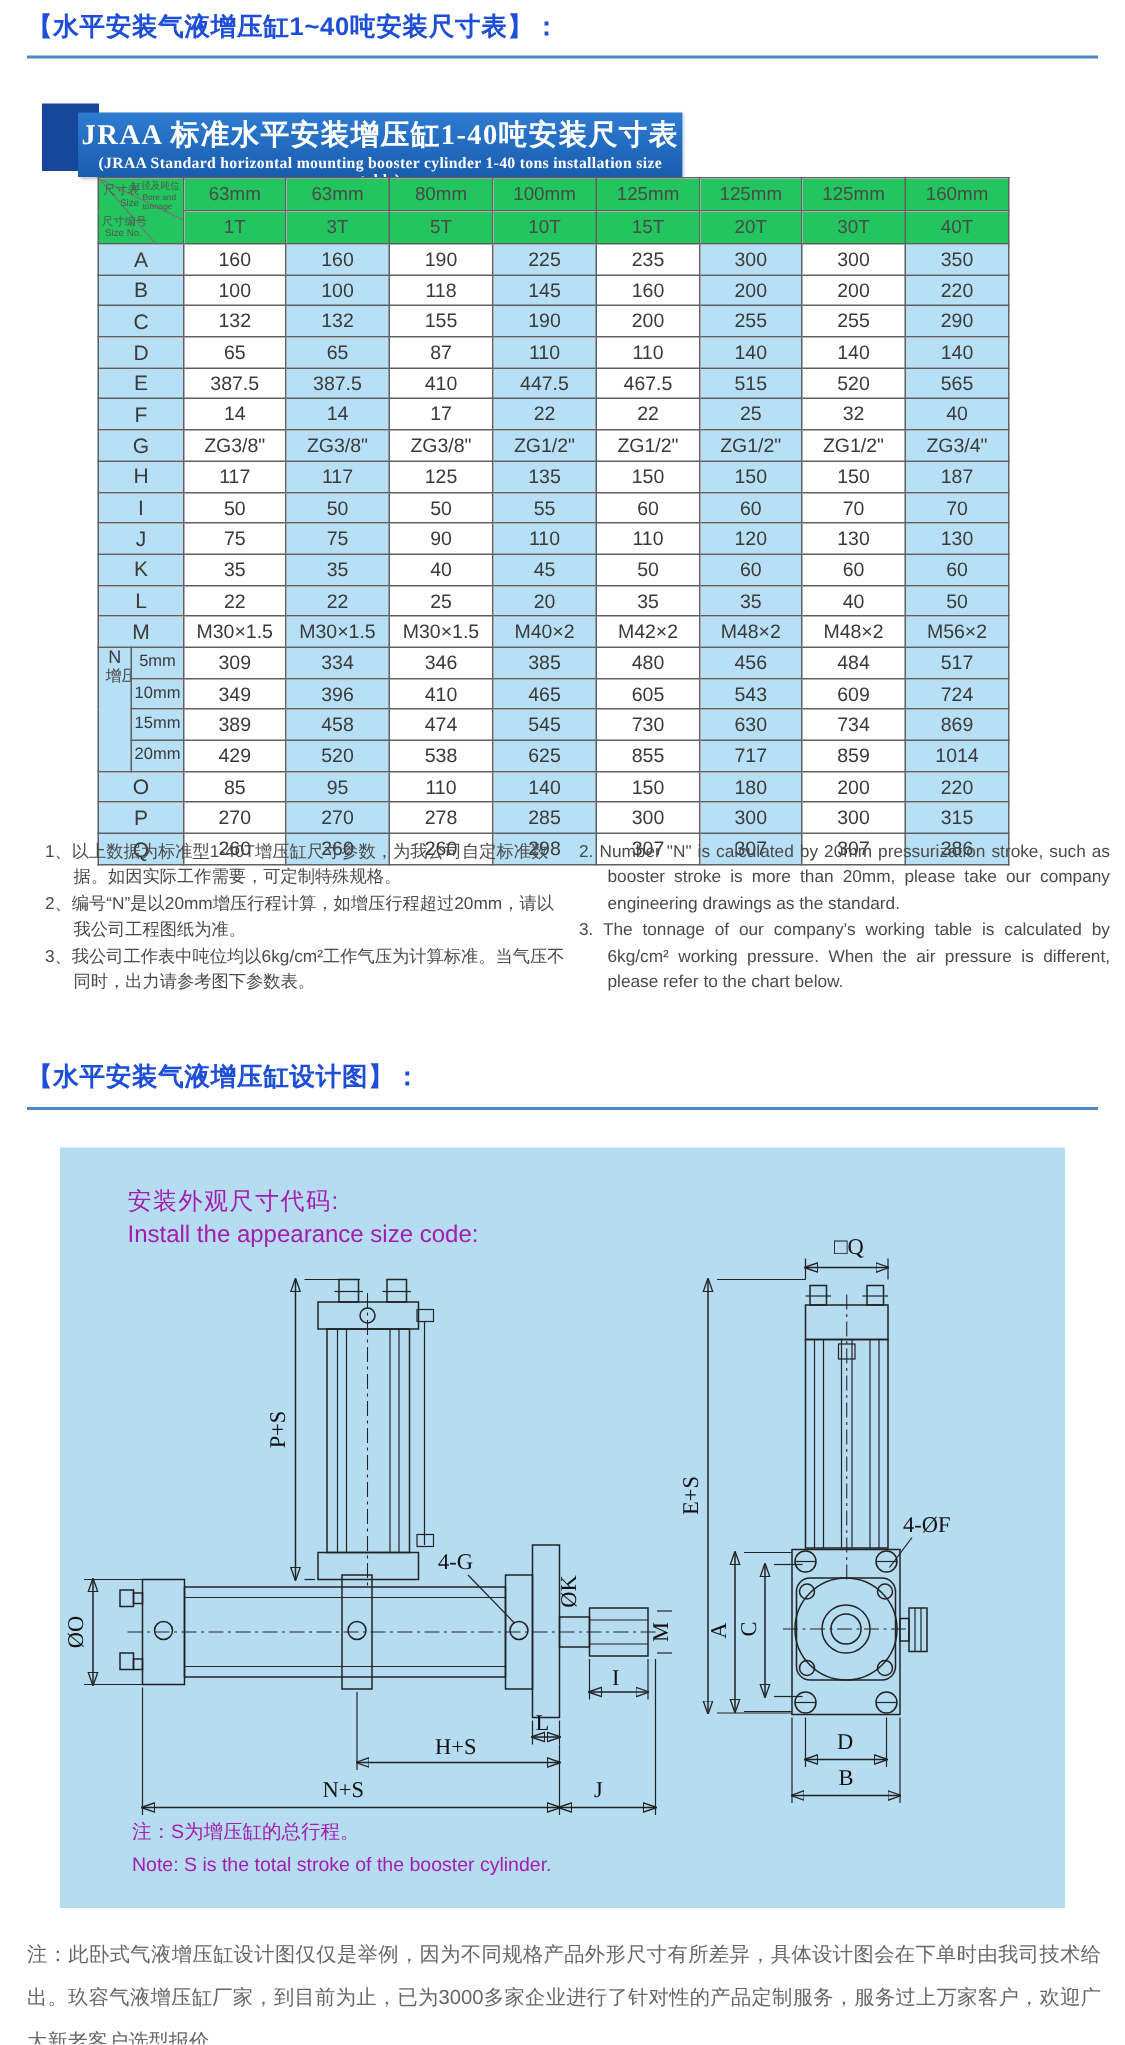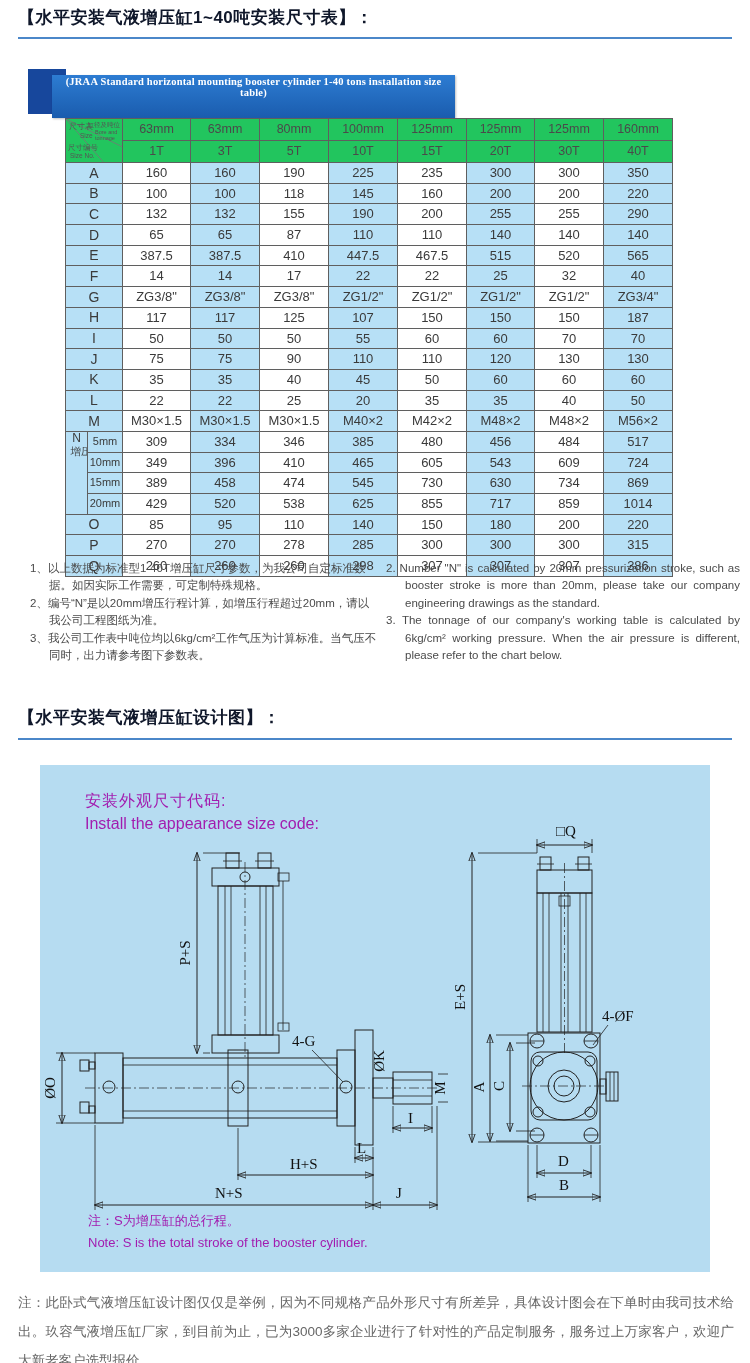--- a/index.html
+++ b/index.html
@@ -1,18 +1,18 @@
 <!DOCTYPE html>
 <html><head>
 <meta charset="utf-8">
 <style>
   html,body{margin:0;padding:0;background:#fff;}
   .page{position:relative;width:750px;height:1363px;background:#fff;overflow:hidden;
         font-family:"Liberation Sans",sans-serif;}
-  .sec-title{position:absolute;left:18px;font-weight:bold;font-size:17px;color:#0f172a;letter-spacing:.5px;}
+  .sec-title{position:absolute;left:18px;font-weight:bold;font-size:17px;color:#1d4ed8;letter-spacing:.5px;}
   #s1{top:6px}
   #s2{top:706px}
   .rule{position:absolute;left:18px;width:714px;height:2px;background:#4b87c9;}
   #r1{top:37px}
   #r2{top:738px}
 
   
   .banner-square{position:absolute;left:28px;top:69px;width:38px;height:45px;background:#17479c;}
   .banner{position:absolute;left:52px;top:75px;width:403px;height:43px;
           background:linear-gradient(180deg,#2d7cd2,#1a5cae);color:#fff;text-align:center;
@@ -69,20 +69,21 @@
 </head>
 <body>
 
 <div class="page">
 
   <div class="sec-title" id="s1">【水平安装气液增压缸1~40吨安装尺寸表】：</div>
   <div class="rule" id="r1"></div>
 
   <div class="banner-square"></div>
   <div class="banner">
+    <div class="banner-cn">JRAA 标准水平安装增压缸1-40吨安装尺寸表</div>
     <div class="banner-en">(JRAA Standard horizontal mounting booster cylinder 1-40 tons installation size table)</div>
   </div>
 
   <table class="spec">
     <colgroup>
       <col style="width:22px">
         <col style="width:35px">
       <col style="width:68px">
         <col style="width:69px">
         <col style="width:69px">
@@ -202,21 +203,21 @@
           <td>ZG1/2"</td>
           <td class="cb">ZG1/2"</td>
           <td>ZG1/2"</td>
           <td class="cb">ZG3/4"</td>
         </tr>
         <tr>
           <td colspan="2" class="lbl">H</td>
           <td>117</td>
           <td class="cb">117</td>
           <td>125</td>
-          <td class="cb">107</td>
+          <td class="cb">135</td>
           <td>150</td>
           <td class="cb">150</td>
           <td>150</td>
           <td class="cb">187</td>
         </tr>
         <tr>
           <td colspan="2" class="lbl">I</td>
           <td>50</td>
           <td class="cb">50</td>
           <td>50</td>

